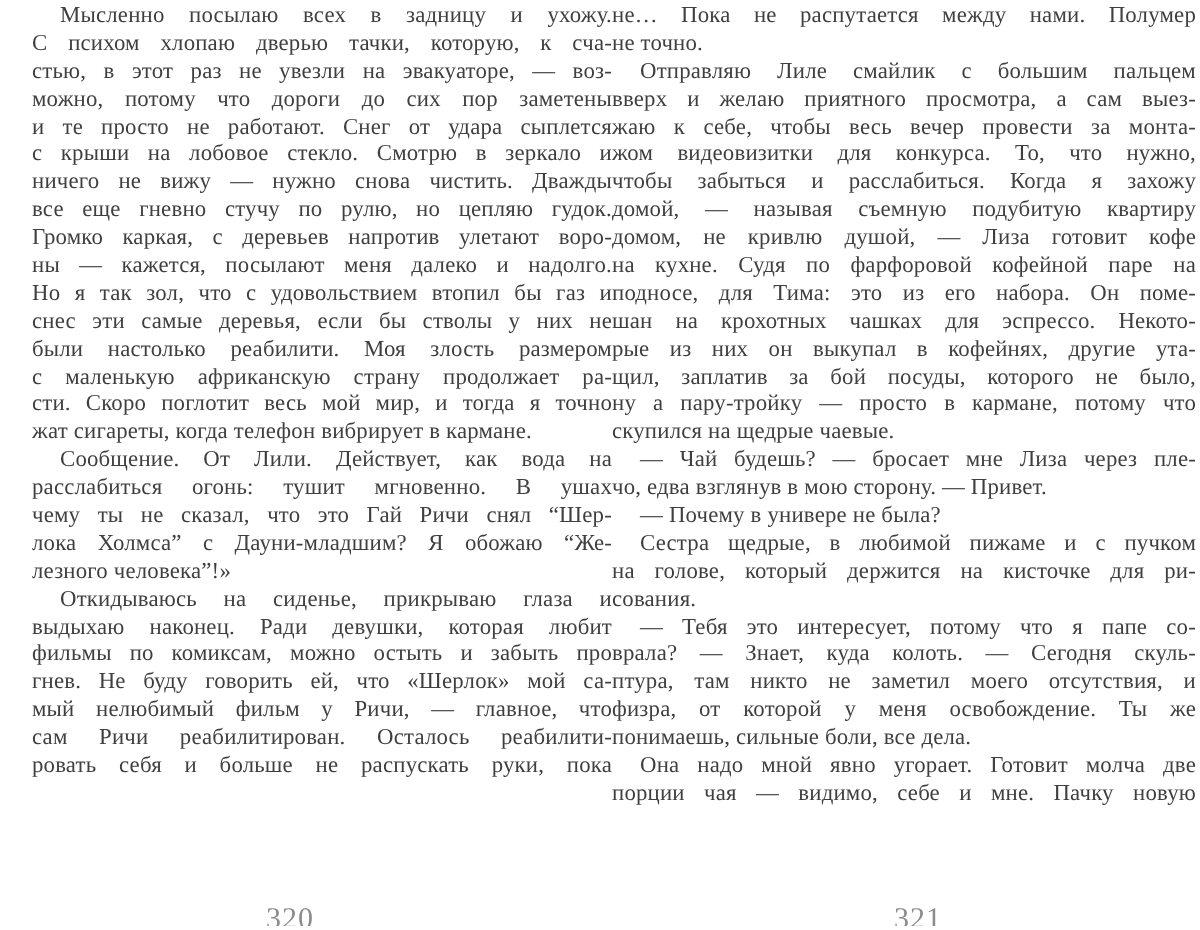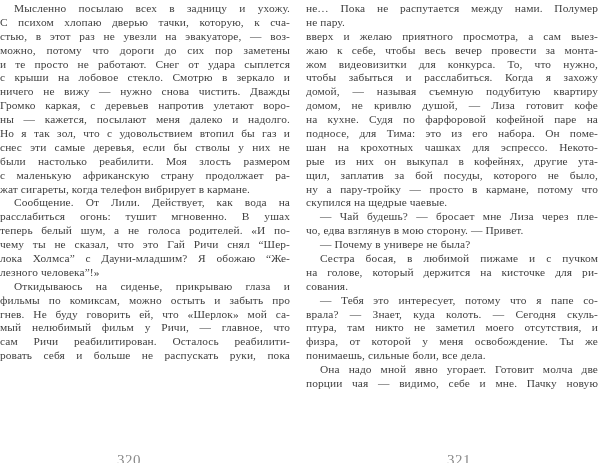--- a/index.html
+++ b/index.html
@@ -18,21 +18,21 @@
     position: absolute;
     inset: 0;
     background: #ffffff;
   }
   .page {
     position: absolute;
     top: 2px;
     height: 461px;
     overflow: hidden;
   }
-  .page-left  { left: 0px;   width: 290px; }
+  .page-left  { left: 16px;   width: 290px; }
   .page-right { left: 306px; width: 292px; }
   .page-text {
     position: absolute;
     top: 0;
     left: 0;
     right: 0;
   }
   .line {
     height: 13.9px;
     line-height: 13.9px;
@@ -61,63 +61,66 @@
 <div class="spread">
   <div class="page page-left">
     <div class="page-text">
         <div class="line indent">Мысленно посылаю всех в задницу и ухожу.</div>
         <div class="line">С психом хлопаю дверью тачки, которую, к сча-</div>
         <div class="line">стью, в этот раз не увезли на эвакуаторе, — воз-</div>
         <div class="line">можно, потому что дороги до сих пор заметены</div>
         <div class="line">и те просто не работают. Снег от удара сыплется</div>
         <div class="line">с крыши на лобовое стекло. Смотрю в зеркало и</div>
         <div class="line">ничего не вижу — нужно снова чистить. Дважды</div>
+        <div class="line">все еще гневно стучу по рулю, но цепляю гудок.</div>
         <div class="line">Громко каркая, с деревьев напротив улетают воро-</div>
         <div class="line">ны — кажется, посылают меня далеко и надолго.</div>
         <div class="line">Но я так зол, что с удовольствием втопил бы газ и</div>
         <div class="line">снес эти самые деревья, если бы стволы у них не</div>
         <div class="line">были настолько реабилити. Моя злость размером</div>
         <div class="line">с маленькую африканскую страну продолжает ра-</div>
+        <div class="line">сти. Скоро поглотит весь мой мир, и тогда я точно</div>
         <div class="line end">жат сигареты, когда телефон вибрирует в кармане.</div>
         <div class="line indent">Сообщение. От Лили. Действует, как вода на</div>
         <div class="line">расслабиться огонь: тушит мгновенно. В ушах</div>
-        <div class="line">теперь белый шум, а не голоса родителей. «И по-</div>
         <div class="line">чему ты не сказал, что это Гай Ричи снял “Шер-</div>
         <div class="line">лока Холмса” с Дауни-младшим? Я обожаю “Же-</div>
         <div class="line end">лезного человека”!»</div>
         <div class="line indent">Откидываюсь на сиденье, прикрываю глаза и</div>
+        <div class="line">выдыхаю наконец. Ради девушки, которая любит</div>
         <div class="line">фильмы по комиксам, можно остыть и забыть про</div>
         <div class="line">гнев. Не буду говорить ей, что «Шерлок» мой са-</div>
         <div class="line">мый нелюбимый фильм у Ричи, — главное, что</div>
         <div class="line">сам Ричи реабилитирован. Осталось реабилити-</div>
         <div class="line">ровать себя и больше не распускать руки, пока</div>
       </div>
     <div class="page-number">320</div>
   </div>
   <div class="page page-right">
     <div class="page-text">
         <div class="line">не… Пока не распутается между нами. Полумер</div>
-        <div class="line end">не пару.</div>
+        <div class="line end">не точно.</div>
+        <div class="line indent">Отправляю Лиле смайлик с большим пальцем</div>
         <div class="line">вверх и желаю приятного просмотра, а сам выез-</div>
         <div class="line">жаю к себе, чтобы весь вечер провести за монта-</div>
         <div class="line">жом видеовизитки для конкурса. То, что нужно,</div>
         <div class="line">чтобы забыться и расслабиться. Когда я захожу</div>
         <div class="line">домой, — называя съемную подубитую квартиру</div>
         <div class="line">домом, не кривлю душой, — Лиза готовит кофе</div>
         <div class="line">на кухне. Судя по фарфоровой кофейной паре на</div>
         <div class="line">подносе, для Тима: это из его набора. Он поме-</div>
         <div class="line">шан на крохотных чашках для эспрессо. Некото-</div>
         <div class="line">рые из них он выкупал в кофейнях, другие ута-</div>
         <div class="line">щил, заплатив за бой посуды, которого не было,</div>
         <div class="line">ну а пару-тройку — просто в кармане, потому что</div>
         <div class="line end">скупился на щедрые чаевые.</div>
         <div class="line indent">— Чай будешь? — бросает мне Лиза через пле-</div>
         <div class="line end">чо, едва взглянув в мою сторону. — Привет.</div>
         <div class="line indent end">— Почему в универе не была?</div>
-        <div class="line indent">Сестра босая, в любимой пижаме и с пучком</div>
+        <div class="line indent">Сестра щедрые, в любимой пижаме и с пучком</div>
         <div class="line">на голове, который держится на кисточке для ри-</div>
         <div class="line end">сования.</div>
         <div class="line indent">— Тебя это интересует, потому что я папе со-</div>
         <div class="line">врала? — Знает, куда колоть. — Сегодня скуль-</div>
         <div class="line">птура, там никто не заметил моего отсутствия, и</div>
         <div class="line">физра, от которой у меня освобождение. Ты же</div>
         <div class="line end">понимаешь, сильные боли, все дела.</div>
         <div class="line indent">Она надо мной явно угорает. Готовит молча две</div>
         <div class="line">порции чая — видимо, себе и мне. Пачку новую</div>
       </div>

